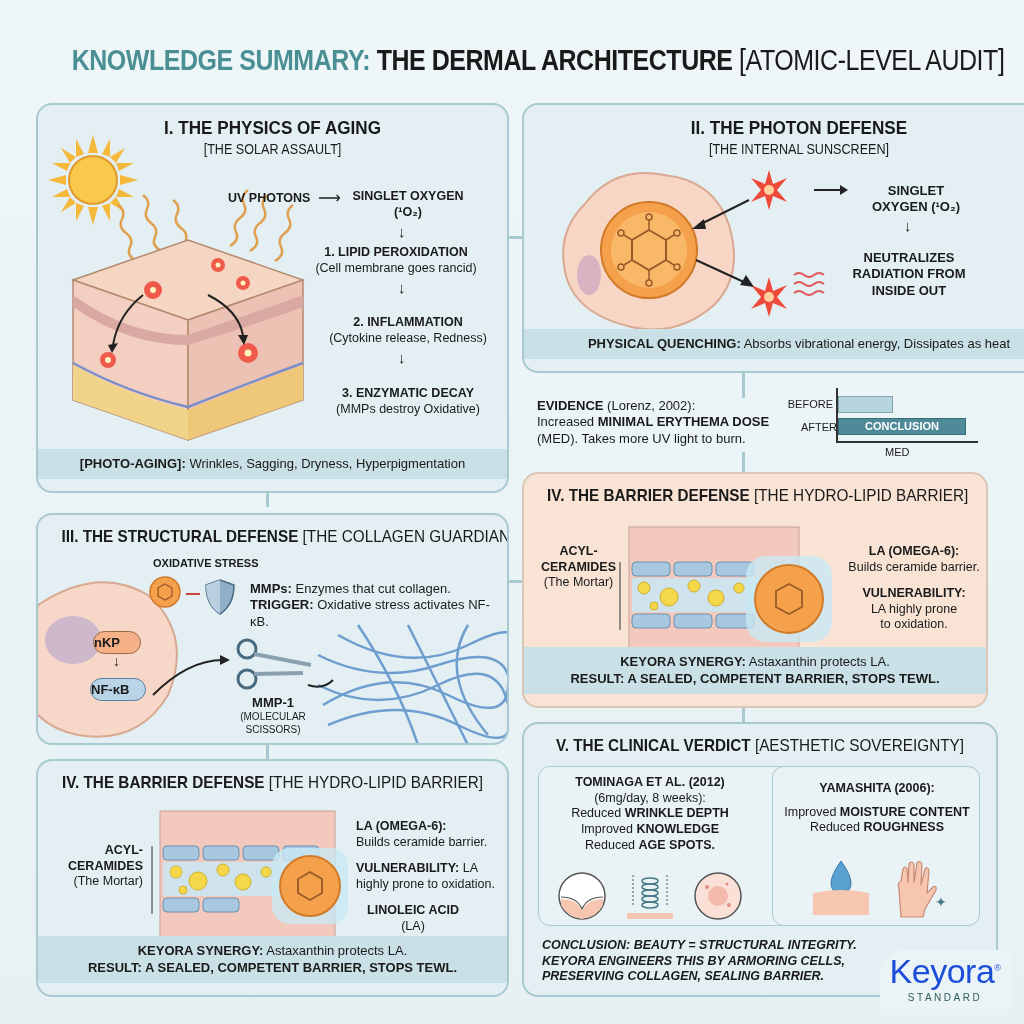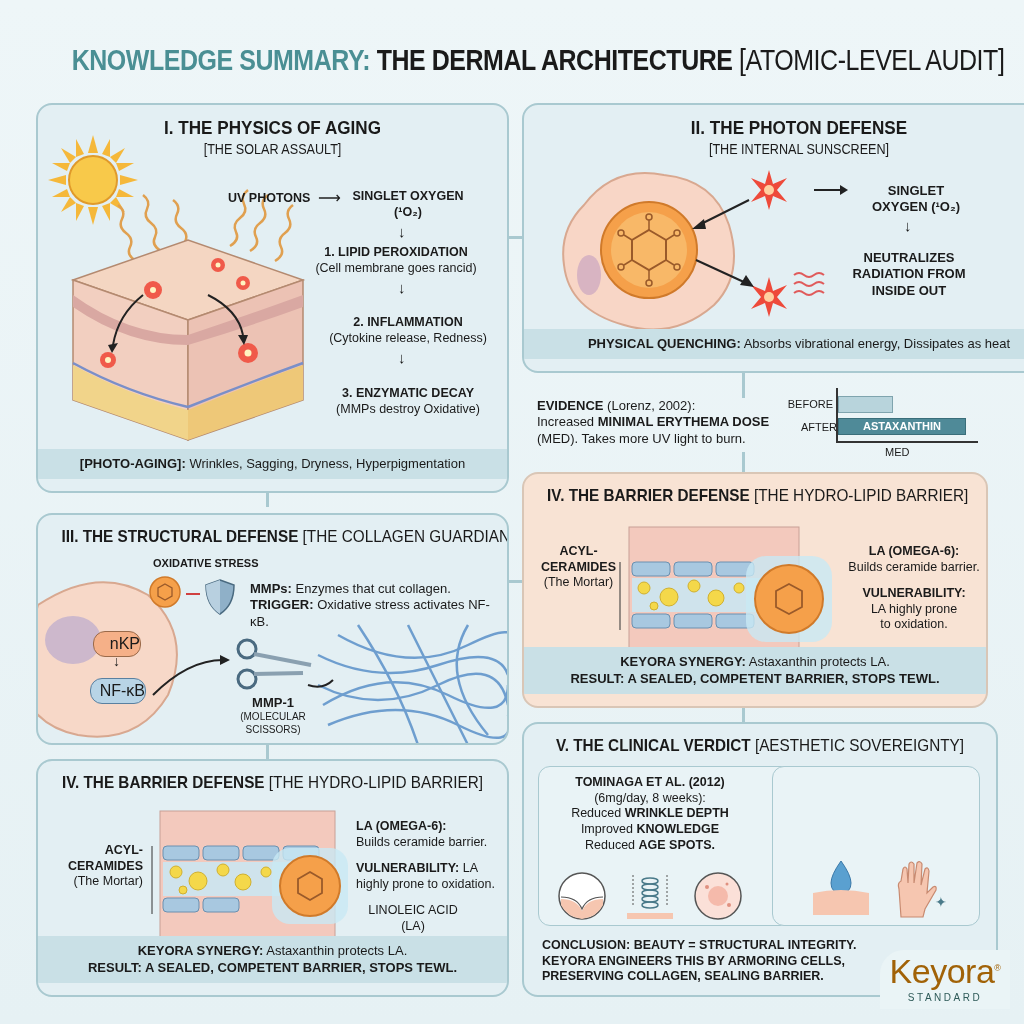--- a/index.html
+++ b/index.html
@@ -31,21 +31,21 @@
   .panel .subtitle { text-align: center; font-size: 14px; margin-top: 2px; transform: scaleX(0.9); }
   .footer {
     position: absolute; left: 0; right: 0; bottom: 12px; background: #c9e0e6;
     text-align: center; font-size: 13px; padding: 6px 4px; line-height: 1.35;
   }
   .footer b { font-weight: 700; }
   .txt { position: absolute; font-size: 12.5px; line-height: 1.25; text-align: center; }
   .txt b { font-weight: 700; }
   .conn { position: absolute; background: #a9c9d0; }
   svg { position: absolute; overflow: visible; }
-  .chip { position: absolute; border-radius: 12px; font-size: 16px; font-weight: 400; text-align: right; padding: 3px 0; border: 1.5px solid #9a6a4a; }
+  .chip { position: absolute; border-radius: 12px; font-size: 13px; font-weight: 700; text-align: left; padding: 3px 0; border: 1.5px solid #9a6a4a; }
   .mini-card { position: absolute; border: 1.5px solid #a9c9d0; border-radius: 12px; background: #e9f3f6; }
 </style>
 </head>
 <body>
 
 <div class="title">
   <span class="accent">KNOWLEDGE SUMMARY:</span>
   <span>THE DERMAL ARCHITECTURE</span>
   <span class="bracket">[ATOMIC-LEVEL AUDIT]</span>
 </div>
@@ -220,21 +220,21 @@
   <div><b>EVIDENCE</b> <span>(Lorenz, 2002):</span></div>
   <div><span>Increased</span> <b>MINIMAL ERYTHEMA DOSE</b></div>
   <div>(MED). Takes more UV light to burn.</div>
 </div>
 <div style="position:absolute;left:785px;top:386px;width:200px;height:76px;">
   <div style="position:absolute;left:0;top:12px;width:48px;text-align:right;font-size:11px;">BEFORE</div>
   <div style="position:absolute;left:16px;top:35px;width:48px;text-align:left;font-size:11px;">AFTER</div>
   <div style="position:absolute;left:51px;top:2px;width:2px;height:54px;background:#333;"></div>
   <div style="position:absolute;left:51px;top:55px;width:142px;height:2px;background:#333;"></div>
   <div style="position:absolute;left:53px;top:10px;width:55px;height:17px;background:#b8d4dc;border:1px solid #7fa4ae;"></div>
-  <div style="position:absolute;left:53px;top:32px;width:128px;height:17px;background:#4f8a98;border:1px solid #3a6e7a;color:#fff;font-size:11px;font-weight:700;text-align:center;line-height:15px;">ASTAXANTHIN</div>
+  <div style="position:absolute;left:53px;top:32px;width:128px;height:17px;background:#4f8a98;border:1px solid #3a6e7a;color:#fff;font-size:11px;font-weight:700;text-align:center;line-height:15px;">CONCLUSION</div>
   <div style="position:absolute;left:100px;top:60px;font-size:11px;">MED</div>
 </div>
 
 <div class="panel peach" style="left:522px;top:472px;width:466px;height:236px;">
   <h2 style="font-size:17px;"><span>IV. THE BARRIER DEFENSE</span> <span class="sub">[THE HYDRO-LIPID BARRIER]</span></h2>
   <div class="txt" style="left:12px;top:70px;width:85px;">
     <div style="font-weight:700">ACYL-</div>
     <div style="font-weight:700">CERAMIDES</div>
     <div>(The Mortar)</div>
   </div>
@@ -366,21 +366,21 @@
   </svg>
   <div class="txt" style="left:318px;top:58px;text-align:left;">
     <div style="font-weight:700">LA (OMEGA-6):</div>
     <div>Builds ceramide barrier.</div>
   </div>
   <div class="txt" style="left:318px;top:100px;text-align:left;">
     <div><b>VULNERABILITY:</b> <span>LA</span></div>
     <div>highly prone to oxidation.</div>
   </div>
   <div class="txt" style="left:320px;top:142px;width:110px;">
-    <div style="font-weight:400">LINOLEIC ACID</div>
+    <div style="font-weight:700">LINOLEIC ACID</div>
     <div>(LA)</div>
   </div>
   <div class="footer">
     <div><b>KEYORA SYNERGY:</b> <span>Astaxanthin protects LA.</span></div>
     <div style="font-weight:700">RESULT: A SEALED, COMPETENT BARRIER, STOPS TEWL.</div>
   </div>
 </div>
 
 <div class="panel" style="left:522px;top:722px;width:476px;height:275px;border-bottom-right-radius:40px;">
   <h2 style="font-size:17px;"><span>V. THE CLINICAL VERDICT</span> <span class="sub">[AESTHETIC SOVEREIGNTY]</span></h2>
@@ -413,35 +413,40 @@
     <svg style="left:154px;top:104px;" width="50" height="50" viewBox="0 0 50 50">
       <circle cx="25" cy="25" r="23" fill="#fbe0d8" stroke="#555" stroke-width="1.5"></circle>
       <circle cx="25" cy="25" r="10" fill="#f4b0a0" opacity="0.8"></circle>
       <circle cx="14" cy="16" r="2" fill="#e09080"></circle>
         <circle cx="36" cy="34" r="2" fill="#e09080"></circle>
         <circle cx="34" cy="13" r="1.5" fill="#e09080"></circle>
     </svg>
   </div>
 
   <div class="mini-card" style="left:248px;top:42px;width:208px;height:160px;">
+    <div class="txt" style="left:0;top:14px;width:208px;">
+      <div style="font-weight:700;margin-bottom:8px;">YAMASHITA (2006):</div>
+      <div><span>Improved</span> <b>MOISTURE CONTENT</b></div>
+      <div><span>Reduced</span> <b>ROUGHNESS</b></div>
+    </div>
     <svg style="left:38px;top:92px;" width="60" height="58" viewBox="0 0 60 58">
       <path d="M30,2 Q40,16 40,24 Q40,34 30,34 Q20,34 20,24 Q20,16 30,2Z" fill="#5aa0d0" stroke="#3a78a8"></path>
       <path d="M2,34 Q30,28 58,34 L58,56 L2,56Z" fill="#f6c6b0"></path>
     </svg>
     <svg style="left:118px;top:92px;" width="55" height="60" viewBox="0 0 55 60">
       <path d="M10,58 L8,30 Q6,24 10,22 L12,10 Q14,6 16,10 L17,24 L18,5 Q20,1 23,5 L23,24 L26,4 Q29,1 31,5 L30,26 L34,10 Q37,7 38,12 L36,34 L42,28 Q46,26 45,31 L34,50 L32,58Z" fill="#f6c6b0" stroke="#c88a70" stroke-width="1.2"></path>
       <text x="44" y="48" font-size="14" fill="#4a7a8a">✦</text>
     </svg>
   </div>
 
-  <div class="txt" style="left:18px;top:214px;text-align:left;font-weight:700;font-size:12.5px;">
+  <div class="txt" style="left:18px;top:214px;text-align:left;font-weight:700;font-size:12.5px;font-style:italic;">
     <div>CONCLUSION: BEAUTY = STRUCTURAL INTEGRITY.</div>
     <div>KEYORA ENGINEERS THIS BY ARMORING CELLS,</div>
     <div>PRESERVING COLLAGEN, SEALING BARRIER.</div>
   </div>
 </div>
 
 <div style="position:absolute;left:880px;top:950px;width:130px;text-align:center;background:#eaf4f6;border-top-left-radius:24px;padding:4px 0 6px;">
-  <div style="font-size:34px;color:#a16207;letter-spacing:-0.5px;line-height:1;">
+  <div style="font-size:34px;color:#1d4ed8;letter-spacing:-0.5px;line-height:1;">
     <span>Keyora</span><sup style="font-size:9px;">®</sup>
   </div>
   <div style="font-size:10px;letter-spacing:2.5px;color:#2e5a58;margin-top:4px;">STANDARD</div>
 </div>
 
 </body></html>

